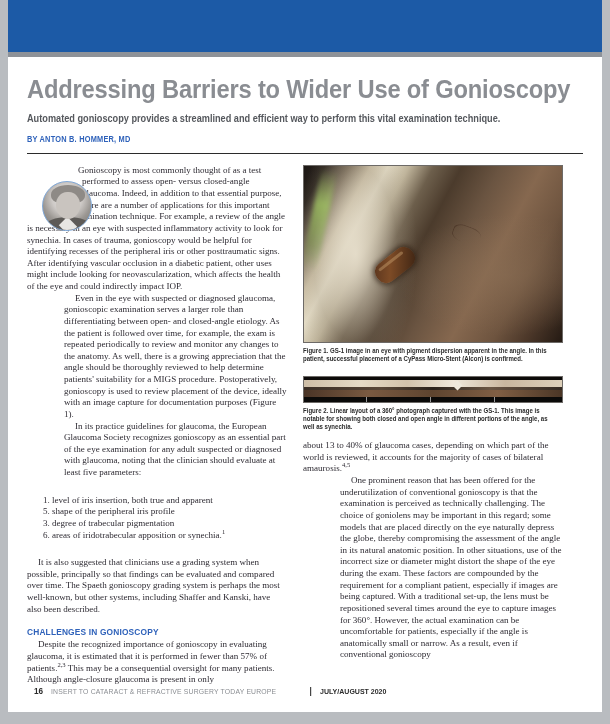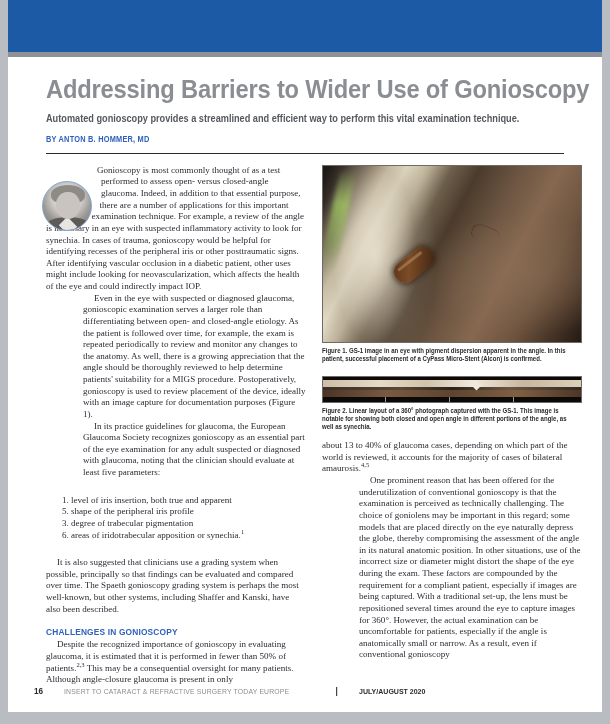--- a/index.html
+++ b/index.html
@@ -31,21 +31,21 @@
     height: 52px;
     background: #1c5aa6;
     border-bottom: 5px solid #8e9298;
   }
   #content {
     position: absolute;
     left: 0;
     top: 57px;
     width: 594px;
     height: 655px;
-    padding: 0 38px;
+    padding: 0 19px;
     box-sizing: border-box;
   }
   
   .headline {
     margin: 19px 0 0 0;
     font-family: "Liberation Sans", sans-serif;
     font-weight: bold;
     font-size: 25.5px;
     line-height: 1.08;
     letter-spacing: -0.2px;
@@ -285,21 +285,21 @@
     transform-origin: left top;
   }
   .fig-gap { height: 13px; }
   
   #footer {
     position: absolute;
     left: 26px;
     bottom: 16px;
     display: flex;
     align-items: flex-end;
-    gap: 21px;
+    gap: 8px;
     font-family: "Liberation Sans", sans-serif;
     white-space: nowrap;
   }
   #footer .pg {
     font-weight: bold;
     font-size: 8.2px;
     color: #2b2b2b;
   }
   #footer .pub {
     font-size: 7.6px;
@@ -347,21 +347,21 @@
           <li>1. level of iris insertion, both true and apparent</li>
           <li>5. shape of the peripheral iris profile</li>
           <li>3. degree of trabecular pigmentation</li>
           <li><span>6. areas of iridotrabecular apposition or synechia.</span><sup>1</sup></li>
         </ol>
 
         <p class="body" style="text-indent:11px;">It is also suggested that clinicians use a grading system when possible, principally so that findings can be evaluated and compared over time. The Spaeth gonioscopy grading system is perhaps the most well-known, but other systems, including Shaffer and Kanski, have also been described.</p>
 
         <h2 class="section">CHALLENGES IN GONIOSCOPY</h2>
 
-        <p class="body" style="text-indent:11px;"><span>Despite the recognized importance of gonioscopy in evaluating glaucoma, it is estimated that it is performed in fewer than 50% of patients.</span><sup>2,3</sup><span> This may be a consequential oversight for many patients. Although angle-closure glaucoma is present in only</span></p>
+        <p class="body" style="text-indent:11px;"><span>Despite the recognized importance of gonioscopy in evaluating glaucoma, it is estimated that it is performed in fewer than 57% of patients.</span><sup>2,3</sup><span> This may be a consequential oversight for many patients. Although angle-closure glaucoma is present in only</span></p>
 
       </div>
 
       <div class="col">
 
         <figure>
           <div class="fig1-img">
             <div class="greenstreak"></div>
             <div class="vessel"></div>
             <div class="stent"></div>

